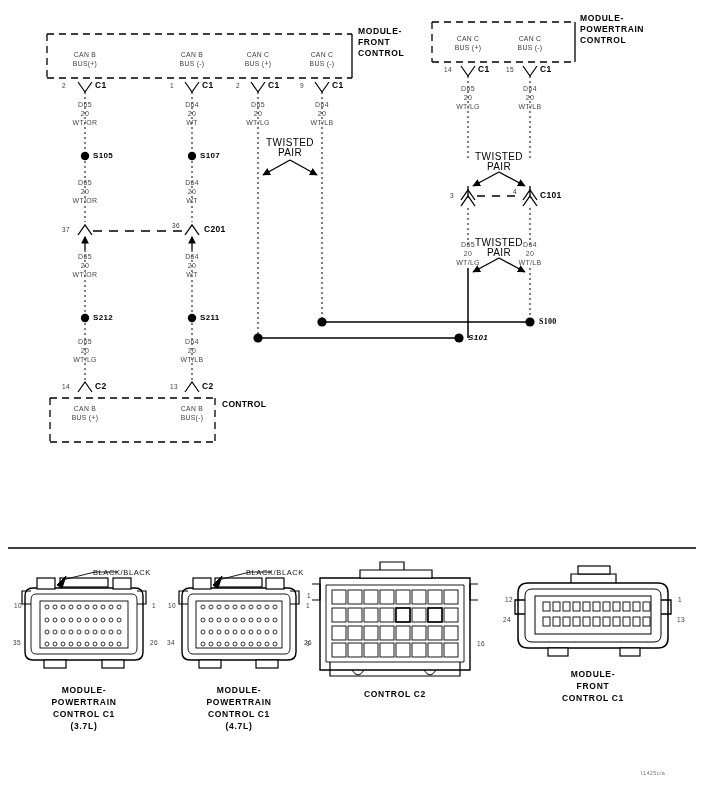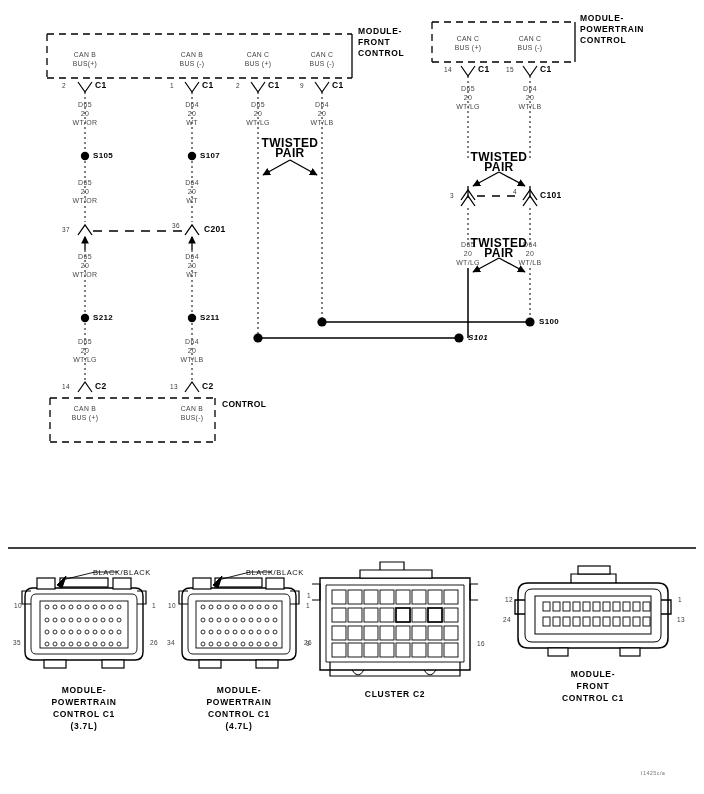--- a/index.html
+++ b/index.html
@@ -7,21 +7,21 @@
        font-family:"Liberation Sans",sans-serif;color:#000;overflow:hidden;}
   .stage{position:absolute;left:0;top:0;width:704px;height:794px;}
   svg{position:absolute;left:0;top:0;width:704px;height:794px;}
   .lbl{position:absolute;white-space:nowrap;letter-spacing:.3px;}
   .wire{font-size:7px;color:#4a4a4a;text-align:center;line-height:9px;}
   .pin{font-size:6.5px;color:#3a3a3a;}
   .cname{font-size:8.5px;font-weight:bold;color:#000;}
   .splice{font-size:8px;font-weight:bold;color:#000;}
   .boxtxt{font-size:6.8px;color:#3f3f3f;text-align:center;line-height:9px;}
   .modlbl{font-size:8.5px;font-weight:bold;line-height:11px;letter-spacing:.6px;}
-  .twist{font-size:12px;font-weight:bold;letter-spacing:.4px;}
+  .twist{font-size:10px;font-weight:normal;letter-spacing:.4px;}
   .conlbl{font-size:8.5px;font-weight:bold;text-align:center;line-height:12px;letter-spacing:.7px;}
   .blk{font-size:7.5px;letter-spacing:.6px;color:#111;}
   .cpin{font-size:6.5px;color:#3a3a3a;}
   .code{font-size:5.5px;color:#777;letter-spacing:.4px;}
   .ctr{transform:translateX(-50%);text-align:center;}
 </style>
 </head>
 <body>
 
 <div class="stage">
@@ -507,21 +507,21 @@
     <div>D64</div>
     <div>20</div>
     <div>WT/LB</div>
   </div>
 
   <div class="lbl splice" style="left:93px;top:151px;">S105</div>
   <div class="lbl splice" style="left:200px;top:151px;">S107</div>
   <div class="lbl splice" style="left:93px;top:313px;">S212</div>
   <div class="lbl splice" style="left:200px;top:313px;">S211</div>
   <div class="lbl splice" style="left:468px;top:333px;font-style:italic;">S101</div>
-  <div class="lbl splice" style="left:539px;top:317px;">S100</div>
+  <div class="lbl splice" style="left:539px;top:317px;font-family:Liberation Serif, serif;">S100</div>
 
   <div class="lbl pin" style="left:62px;top:226px;">37</div>
   <div class="lbl pin" style="left:172px;top:222px;">36</div>
   <div class="lbl cname" style="left:204px;top:224px;">C201</div>
 
   <div class="lbl pin" style="left:450px;top:192px;">3</div>
   <div class="lbl pin" style="left:513px;top:188px;">4</div>
   <div class="lbl cname" style="left:540px;top:190px;">C101</div>
 
   <div class="lbl twist ctr" style="left:290px;top:138px;line-height:10px;text-align:center;">
@@ -558,21 +558,21 @@
     <div>MODULE-</div>
     <div>POWERTRAIN</div>
     <div>CONTROL C1</div>
     <div>(4.7L)</div>
   </div>
 
   <div class="lbl cpin" style="left:307px;top:592px;">1</div>
   <div class="lbl cpin" style="left:306px;top:640px;">9</div>
   <div class="lbl cpin" style="left:477px;top:640px;">16</div>
   <div class="lbl conlbl ctr" style="left:395px;top:688px;">
-    <div>CLUSTER C2</div>
+    <div>CONTROL C2</div>
   </div>
 
   <div class="lbl cpin" style="left:505px;top:596px;">12</div>
   <div class="lbl cpin" style="left:678px;top:596px;">1</div>
   <div class="lbl cpin" style="left:503px;top:616px;">24</div>
   <div class="lbl cpin" style="left:677px;top:616px;">13</div>
   <div class="lbl conlbl ctr" style="left:593px;top:668px;">
     <div>MODULE-</div>
     <div>FRONT</div>
     <div>CONTROL C1</div>

